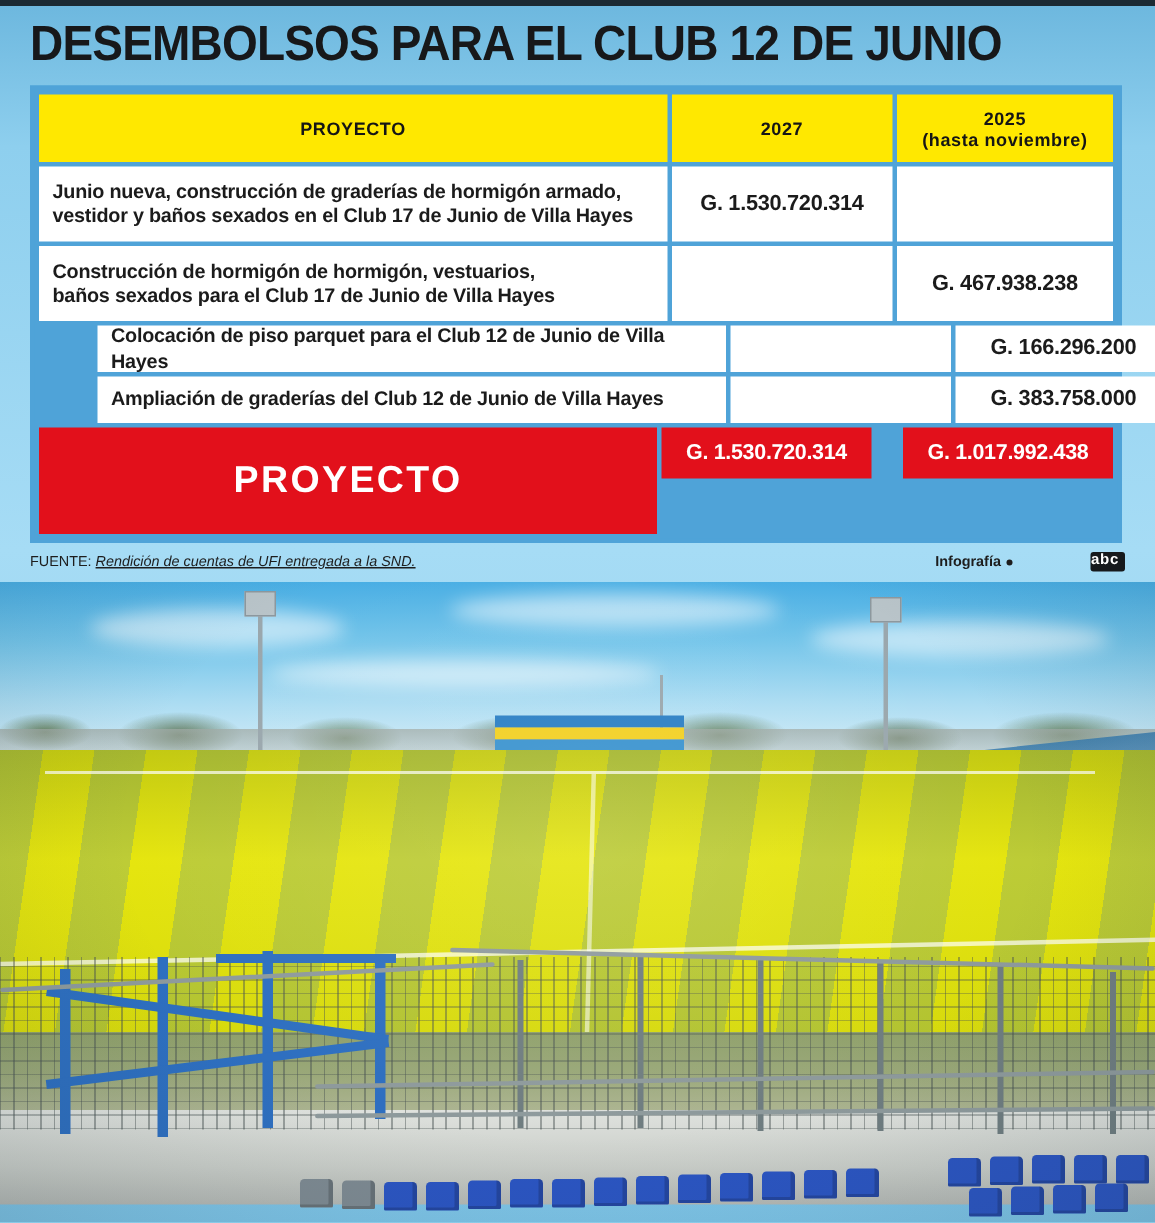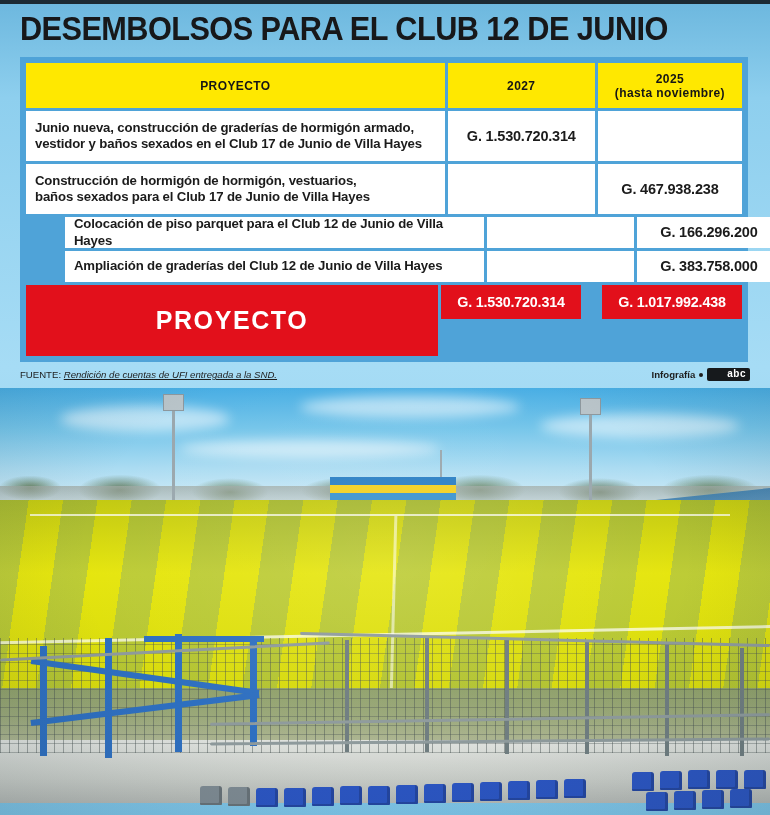--- a/index.html
+++ b/index.html
@@ -188,23 +188,24 @@
     border-radius: 50%;
     background: #1d1d1d;
     display: inline-block;
   }
   .logo-abc {
     background: #16191c;
     color: #ffffff;
     font-size: 10px;
     font-weight: 700;
     letter-spacing: 0.5px;
-    padding: 1px 4px 2px 20px;
+    padding: 1px 4px 2px 0;
     border-radius: 2px;
     line-height: 10px;
+    margin-left: 48px;
   }
   
   .photo {
     position: absolute;
     left: 0;
     top: 388px;
     width: 770px;
     height: 427px;
     overflow: hidden;
   }

